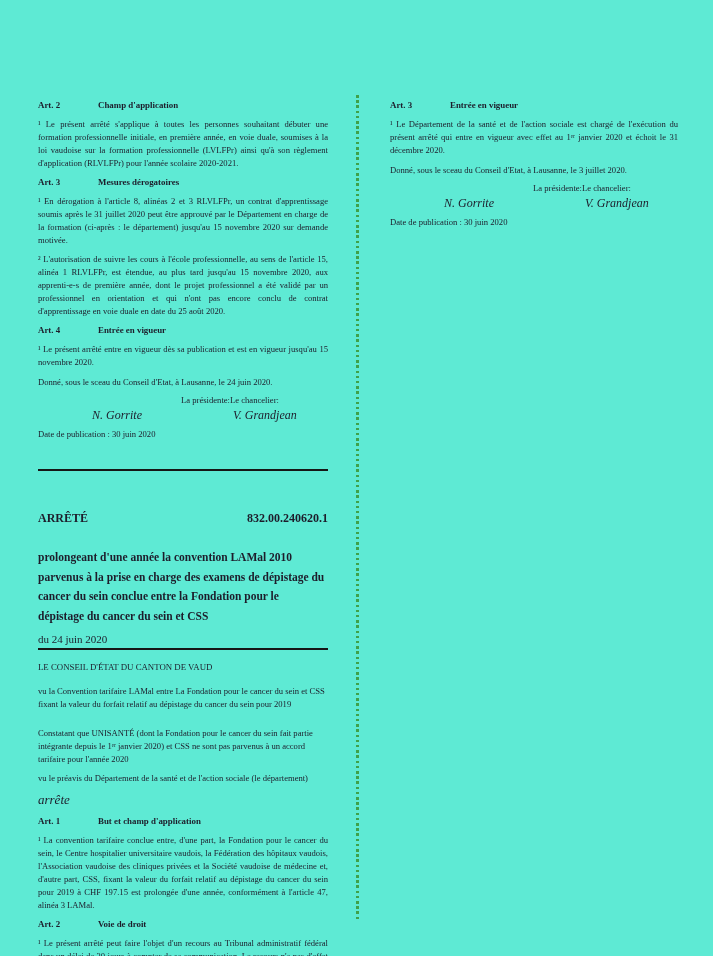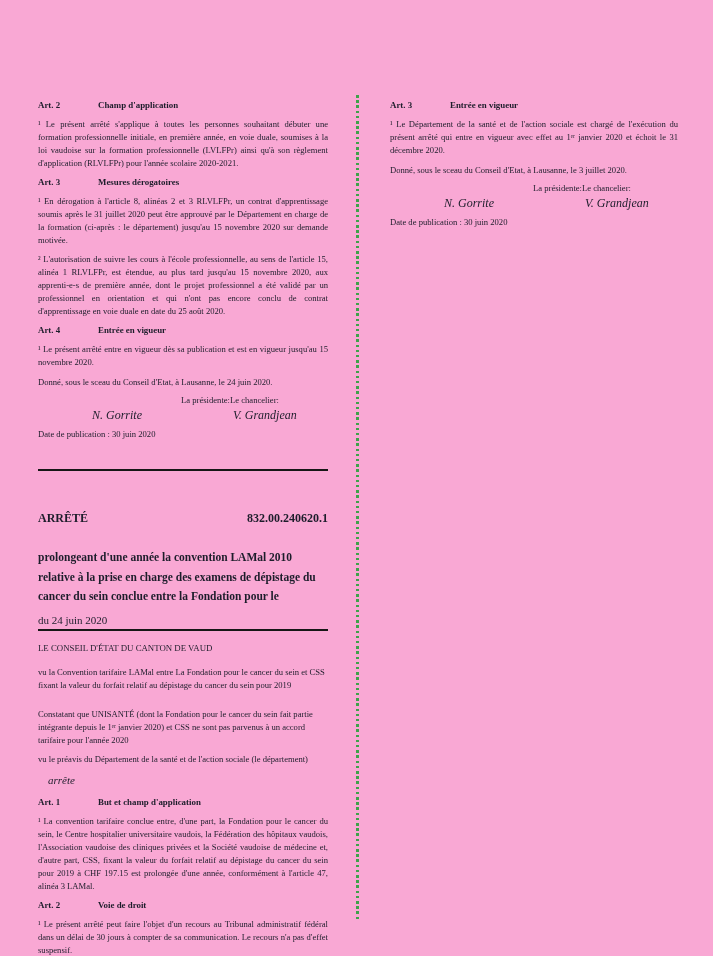--- a/index.html
+++ b/index.html
@@ -2,21 +2,21 @@
 <html><head>
 <meta charset="utf-8">
 <style>
   * { margin: 0; padding: 0; box-sizing: border-box; }
   html, body { width: 713px; height: 956px; background: #ffffff; overflow: hidden; }
   body {
     font-family: "Liberation Serif", "DejaVu Serif", serif;
     color: #1d1d2b;
     position: relative;
   }
-  .page { position: absolute; inset: 0; background: #f9a8d4; }
+  .page { position: absolute; inset: 0; background: #5eead4; }
 
   .col { position: absolute; top: 97px; }
   .col-left  { left: 38px;  width: 290px; }
   .col-right { left: 390px; width: 288px; }
 
   .divider {
     position: absolute;
     left: 356px; top: 95px;
     width: 2.5px; height: 824px;
     background: repeating-linear-gradient(
@@ -84,21 +84,21 @@
     border: none;
     border-top: 2px solid #161616;
     margin-top: 4px;
   }
 
   .council { font-size: 8.8px; line-height: 13px; margin: 11px 0 11px; }
 
   .recital { font-size: 8.6px; line-height: 13px; margin-bottom: 6px; }
   .recital.joined { margin-bottom: 16px; }
 
-  .decree-word { font-style: italic; font-size: 11px; line-height: 13px; margin: 8px 10px 9px; }
+  .decree-word { font-style: italic; font-size: 13px; line-height: 13px; margin: 8px 0 9px; }
 </style>
 </head>
 <body>
 
 <div class="page">
 
   <div class="divider"></div>
 
   <div class="col col-left">
 
@@ -141,22 +141,23 @@
 
     <div>
 
       <div class="decree-head">
         <span>ARRÊTÉ</span>
         <span>832.00.240620.1</span>
       </div>
 
       <div class="decree-title">
         <div class="title-line">prolongeant d'une année la convention LAMal 2010</div>
-        <div class="title-line">relative à la prise en charge des examens de dépistage du</div>
+        <div class="title-line">parvenus à la prise en charge des examens de dépistage du</div>
         <div class="title-line">cancer du sein conclue entre la Fondation pour le</div>
+        <div class="title-line">dépistage du cancer du sein et CSS</div>
       </div>
 
       <div class="date-line">du 24 juin 2020</div>
 
       <hr class="title-rule">
 
       <div class="council">LE CONSEIL D'ÉTAT DU CANTON DE VAUD</div>
 
       <div>
         <p class="recital joined">vu la Convention tarifaire LAMal entre La Fondation pour le cancer du sein et CSS fixant la valeur du forfait relatif au dépistage du cancer du sein pour 2019</p>

